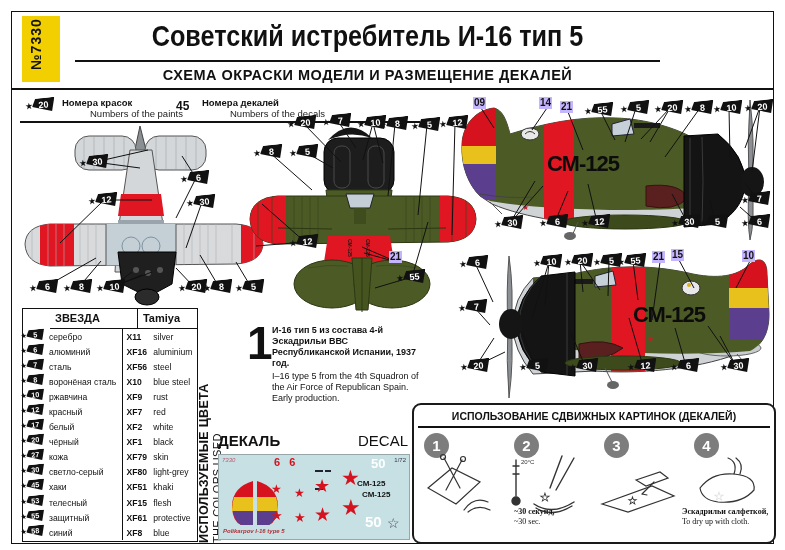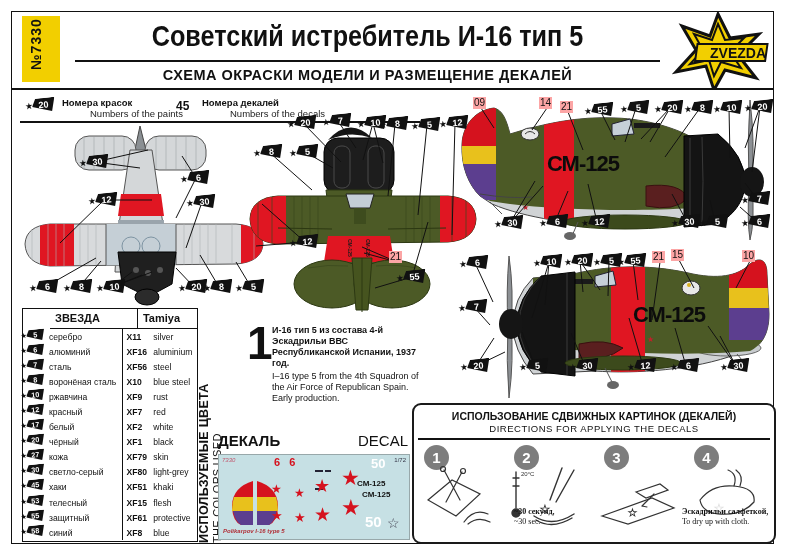--- a/index.html
+++ b/index.html
@@ -22,21 +22,21 @@
   .legend-ru{font-weight:bold;font-size:9.5px;line-height:11px;}
   .legend-en{font-size:9.5px;line-height:11px;color:#222;margin-left:28px;}
   .legend-45{font-weight:bold;font-size:12px;}
   .legend-rule{left:20px;top:121px;width:400px;height:2px;background:#111;}
   
   .flag{position:absolute;width:27px;height:14px;transform:rotate(-5deg);z-index:30;}
   .flag .fs{position:absolute;left:-3px;top:2px;font-size:9px;line-height:10px;color:#111;}
   .flag .fb{position:absolute;left:4px;top:0;width:23px;height:14px;background:#111;color:#fff;
         font-weight:bold;font-size:9px;line-height:14px;text-align:center;
         clip-path:polygon(0 58%,16% 4%,100% 0,85% 100%);}
-  .dlabel{position:absolute;z-index:30;background:#fca5a5;padding:0 1px;font-weight:normal;font-size:10px;line-height:12px;}
+  .dlabel{position:absolute;z-index:30;background:#c4b5fd;padding:0 1px;font-weight:bold;font-size:10px;line-height:12px;}
   #leader-lines{position:absolute;left:0;top:0;z-index:20;pointer-events:none;}
   .planes svg{position:absolute;z-index:10;}
   
   .ptable{left:22px;top:308px;width:174px;height:232px;border:1.6px solid #111;background:#fff;z-index:5;}
   .pthead{display:flex;height:19px;border-bottom:1.6px solid #111;font-weight:bold;font-size:11px;line-height:19px;margin-left:27px;}
   .pthead .c1{width:100px;padding-left:5px;}
   .pthead .c2{width:66px;border-left:1.2px solid #111;padding-left:5px;}
   .ptrow{display:flex;height:15.1px;align-items:center;font-size:8.6px;}
   .ptrow .pf{width:26px;position:relative;}
   .ptrow .flag{position:relative;display:inline-block;transform:scale(.8) rotate(-5deg);transform-origin:left center;}
@@ -80,28 +80,20 @@
 
   <div class="abs kitnum">
     <span>№7330</span>
   </div>
   <div class="abs hcenter">
     <div class="title">Советский истребитель И-16 тип 5</div>
   </div>
   <div class="abs title-rule"></div>
   <div class="abs subtitle">СХЕМА ОКРАСКИ МОДЕЛИ И РАЗМЕЩЕНИЕ ДЕКАЛЕЙ</div>
   <div class="abs rule-top"></div>
-  <div class="abs logo">
-    <svg width="112" height="78" viewBox="0 0 112 78">
-      <polygon points="56,2 68,26 97,22 76,43 94,66 63,58 52,78 44,54 14,60 34,38 20,14 48,24" fill="#f2cf00" stroke="#111" stroke-width="3"></polygon>
-      <polygon points="56,12 63,28 82,26 68,40 79,56 59,50 52,64 47,48 28,52 41,38 32,22 50,28" fill="none" stroke="#111" stroke-width="2"></polygon>
-      <rect x="40" y="32" width="70" height="17" fill="#f2cf00" stroke="#111" stroke-width="2" transform="skewX(-8)"></rect>
-      <text x="48" y="46" font-size="14" font-weight="bold" fill="#111" font-family="Liberation Sans, sans-serif">ZVEZDA</text>
-    </svg>
-  </div>
 
   <div class="abs" style="left:28px;top:98px;">
     <span class="flag" style="position:relative;display:inline-block;">
       <span class="fs">★</span>
       <span class="fb">20</span>
     </span>
   </div>
   <div class="abs" style="left:62px;top:97px;">
     <div class="legend-ru">Номера красок</div>
     <div class="legend-en">Numbers of the paints</div>
@@ -672,21 +664,20 @@
     <span class="t star" style="left:122px;top:42px;font-size:22px;">★</span>
     <span class="t" style="left:138px;top:24px;font-size:8px;font-weight:bold;color:#111;">СМ-125</span>
     <span class="t" style="left:143px;top:35px;font-size:8px;font-weight:bold;color:#111;">СМ-125</span>
     <span class="t" style="left:146px;top:58px;font-size:15px;font-weight:bold;color:#fff;">50</span>
     <span class="t" style="left:168px;top:60px;font-size:14px;color:#445;">☆</span>
     <span class="t" style="left:4px;top:73px;font-size:6px;font-style:italic;color:#b03038;font-weight:bold;">Polikarpov I-16 type 5</span>
   </div>
 
   <div class="abs ibox">
     <div class="ititle">ИСПОЛЬЗОВАНИЕ СДВИЖНЫХ КАРТИНОК (ДЕКАЛЕЙ)</div>
-    <div class="isub">DIRECTIONS  FOR APPLYING THE DECALS</div>
     <div class="irule"></div>
     <div class="steps">
       <div class="step">
         <div class="step-num">1</div>
         <svg width="84" height="66" viewBox="0 0 84 66">
           <g fill="none" stroke="#333" stroke-width="1.2" stroke-linecap="round">
             <path d="M12,36 L36,16 L64,30 L40,52 Z" fill="#fff"></path>
             <path d="M28,6 L44,36 M46,8 L30,38"></path>
             <circle cx="27" cy="5" r="2.5"></circle>
               <circle cx="47" cy="7" r="2.5"></circle>

